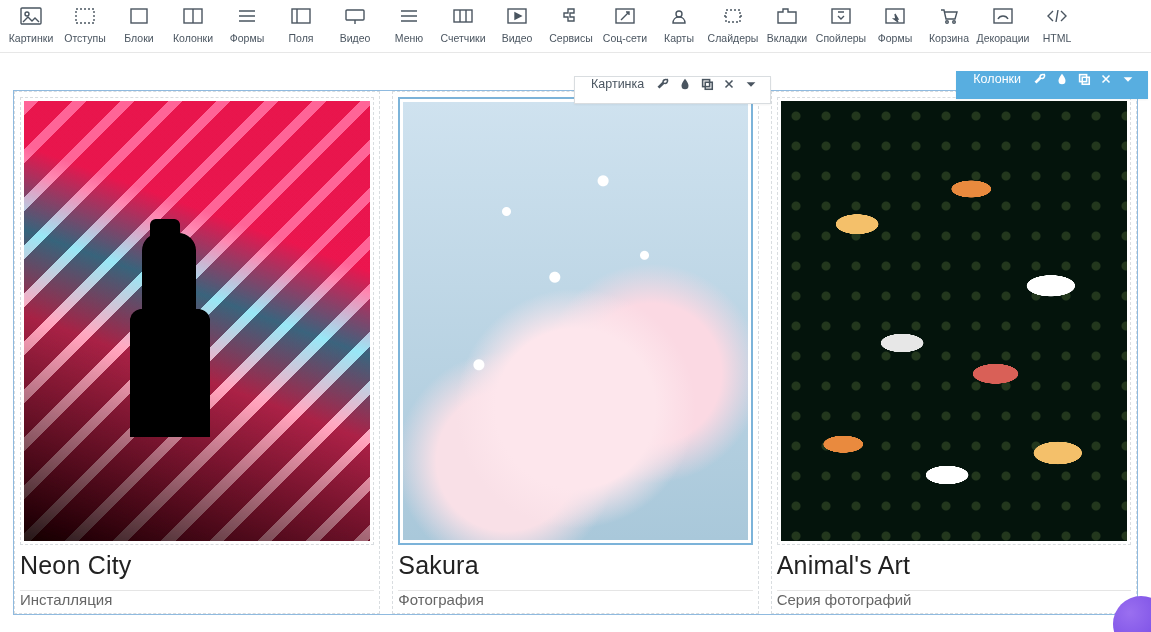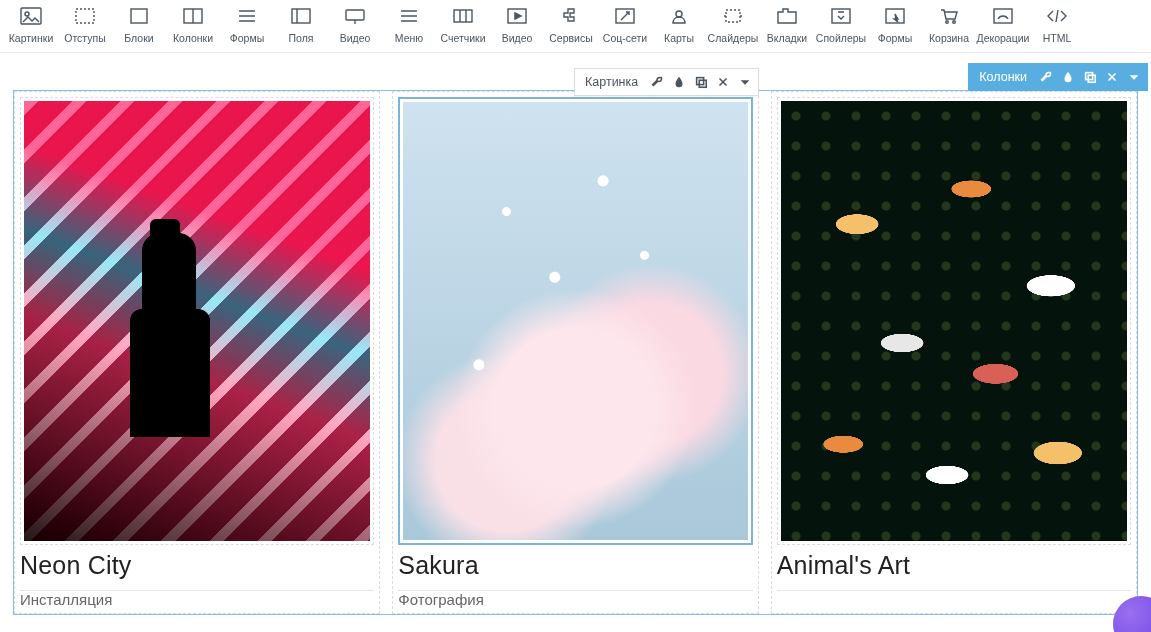--- a/index.html
+++ b/index.html
@@ -47,21 +47,21 @@
   radial-gradient(ellipse 30px 13px at 35% 55%, #e7e7e7 0 70%, transparent 72%),
   radial-gradient(ellipse 32px 14px at 62% 62%, #d96057 0 70%, transparent 72%),
   radial-gradient(ellipse 28px 12px at 18% 78%, #e98a3e 0 70%, transparent 72%),
   radial-gradient(ellipse 34px 16px at 80% 80%, #f4c06a 0 70%, transparent 72%),
   radial-gradient(ellipse 30px 13px at 48% 85%, #fff 0 70%, transparent 72%),
   radial-gradient(circle at 50% 50%, rgba(90,120,60,.35) 0 4px, transparent 5px) 0 0/30px 30px,
   #04140c;
 }
 
 
-.el-ctrl { position: absolute; background: #fff; border: 1px solid #d9dde0; display: flex; align-items: center; height: 28px; padding: 0 6px; gap: 8px; z-index: 5; box-shadow: 0 1px 2px rgba(0,0,0,.05); }
+.el-ctrl { position: absolute; background: #fff; border: 1px solid #d9dde0; display: flex; align-items: flex-start; height: 28px; padding: 0 12px; gap: 8px; z-index: 5; box-shadow: 0 1px 2px rgba(0,0,0,.05); margin-top: 8px; }
 .el-ctrl.blue { background: #58aee0; border-color: #58aee0; color: #fff; }
 .el-ctrl .lbl { font-size: 12.5px; color: #4a5560; padding: 0 4px; }
 .el-ctrl.blue .lbl { color: #fff; }
 .el-ctrl .ico { width: 14px; height: 14px; display: inline-flex; align-items: center; justify-content: center; cursor: pointer; }
 .el-ctrl .ico svg { width: 14px; height: 14px; stroke: #4a5560; stroke-width: 1.8; fill: none; }
 .el-ctrl.blue .ico svg { stroke: #fff; }
 .el-ctrl .ico.fill svg { fill: #4a5560; stroke: none; }
 .el-ctrl.blue .ico.fill svg { fill: #fff; }
 
 .ctrl-image { top: 68px; left: 574px; }
@@ -234,20 +234,21 @@
       <hr class="sep">
       <div class="subtitle">Фотография</div>
     </div>
 
     <div class="card">
       <div class="img-frame">
         <div class="fakeimg koi"></div>
       </div>
       <h2 class="title">Animal's Art</h2>
       <hr class="sep">
+      <div class="subtitle">Серия фотографий</div>
     </div>
 
   </div>
 </div>
 
 <div class="el-ctrl ctrl-image">
   <span class="lbl">Картинка</span>
   <span class="ico">
       <svg viewBox="0 0 16 16">
         <path d="M13 3a3 3 0 01-4 4L4 12l-1-1 5-5a3 3 0 014-3z"></path>

